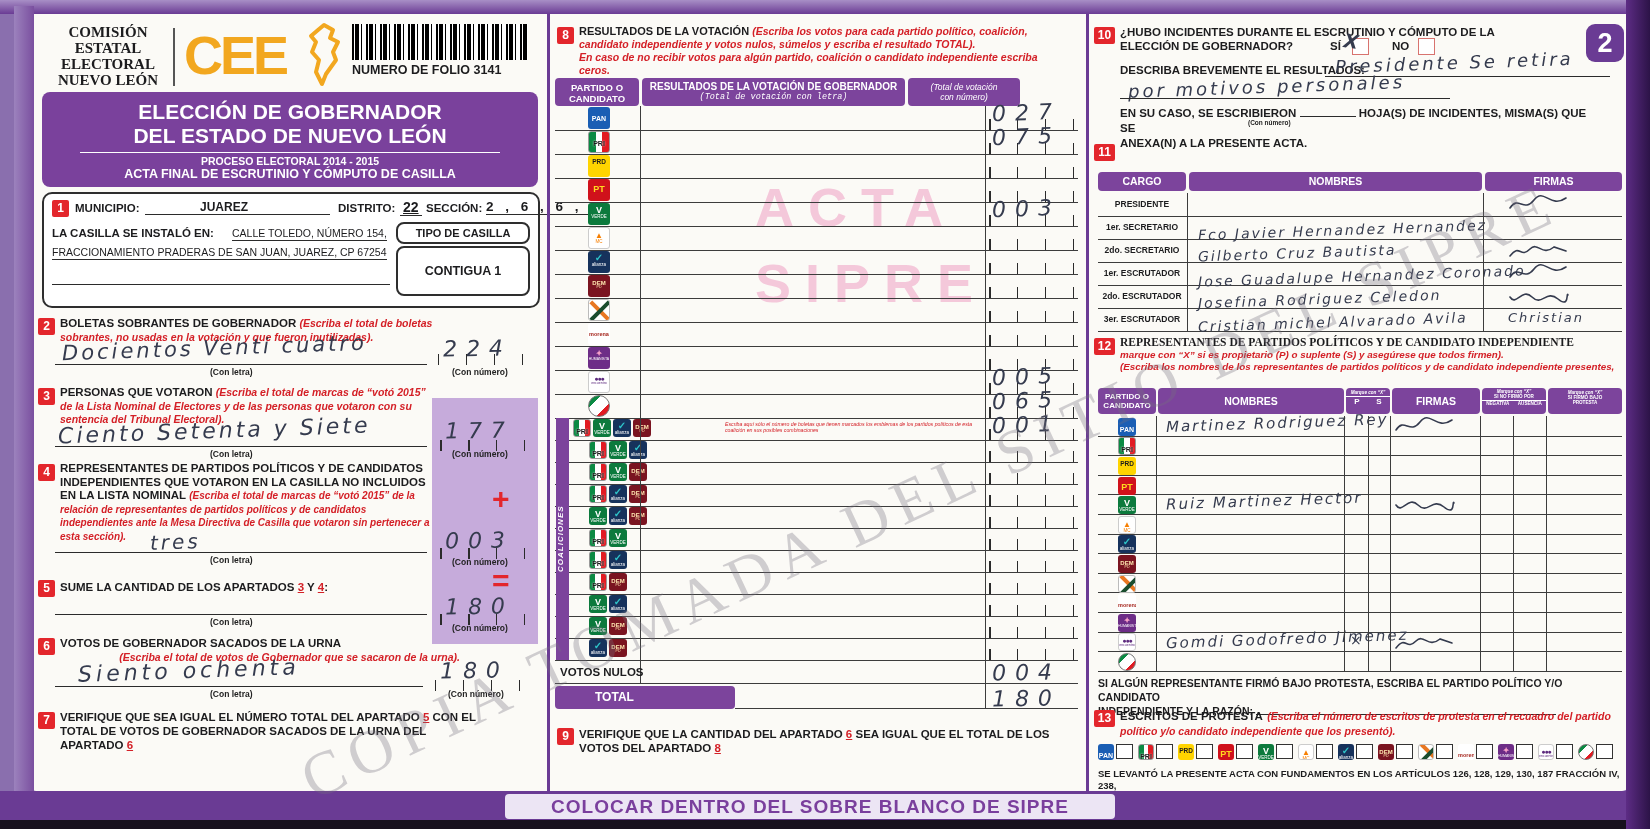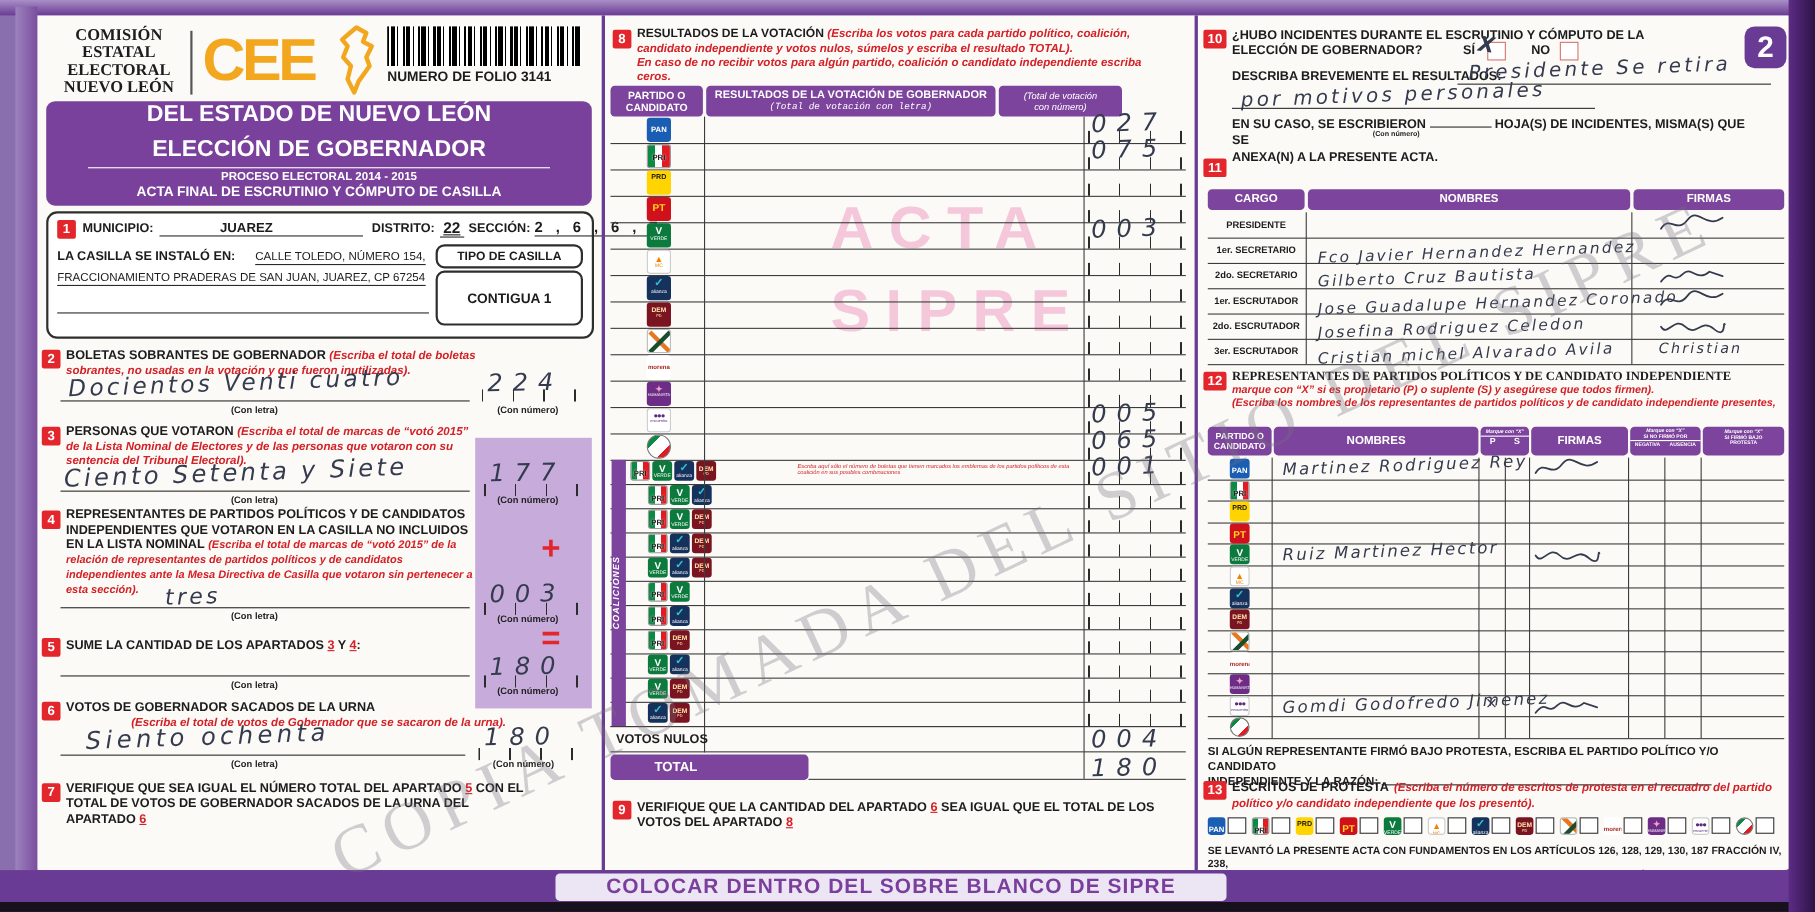--- a/index.html
+++ b/index.html
@@ -90,22 +90,22 @@
   </div>
   <div class="abs" style="left:173px;top:28px;width:2px;height:58px;background:#555;"></div>
   <div class="abs" style="left:184px;top:24px;font-size:54px;font-weight:bold;color:#f2a71f;letter-spacing:-3px;font-family:'Liberation Sans',sans-serif;">CEE</div>
   <svg class="abs" style="left:300px;top:22px;" width="46" height="66" viewBox="0 0 46 66">
     <path d="M24 3 L33 8 L30 16 L38 20 L33 30 L36 38 L26 52 L22 62 L16 50 L19 38 L12 30 L16 20 L11 14 L18 8 Z" fill="none" stroke="#f2a71f" stroke-width="4" stroke-linejoin="round"></path>
   </svg>
   <div class="abs" style="left:352px;top:24px;width:176px;height:36px;background:repeating-linear-gradient(90deg,#000 0 2px,#fff 2px 3px,#000 3px 7px,#fff 7px 9px,#000 9px 10px,#fff 10px 14px);"></div>
   <div class="abs b" style="left:352px;top:63px;font-size:12.5px;">NUMERO DE FOLIO 3141</div>
 
   <div class="titlebox">
+    <div class="b" style="font-size:21px;padding-top:8px;">ELECCIÓN DE GOBERNADOR</div>
     <div class="b" style="font-size:21px;">DEL ESTADO DE NUEVO LEÓN</div>
-    <div class="b" style="font-size:21px;padding-top:8px;">ELECCIÓN DE GOBERNADOR</div>
     <div style="border-top:1.5px solid #fff;width:420px;margin:4px auto 2px auto;"></div>
     <div class="b" style="font-size:10.5px;">PROCESO ELECTORAL 2014 - 2015</div>
     <div class="b" style="font-size:12.5px;">ACTA FINAL DE ESCRUTINIO Y CÓMPUTO DE CASILLA</div>
   </div>
 
   <div class="box1"></div>
   <div class="sq" style="left:52px;top:200px;">1</div>
   <div class="abs b" style="left:75px;top:202px;font-size:11.5px;">MUNICIPIO:</div>
   <div class="uline" style="left:145px;top:214px;width:185px;"></div>
   <div class="abs b" style="left:200px;top:200px;font-size:12px;">JUAREZ</div>

